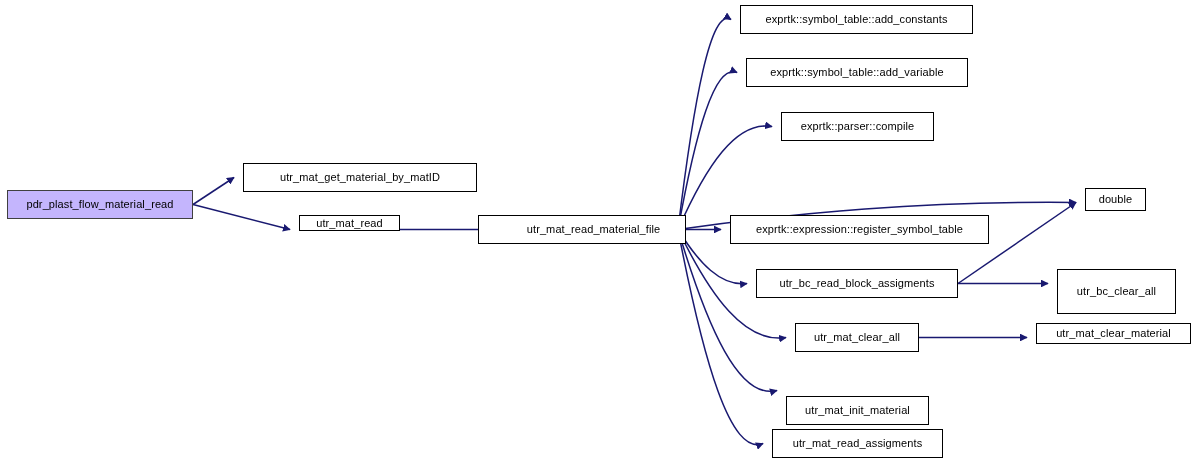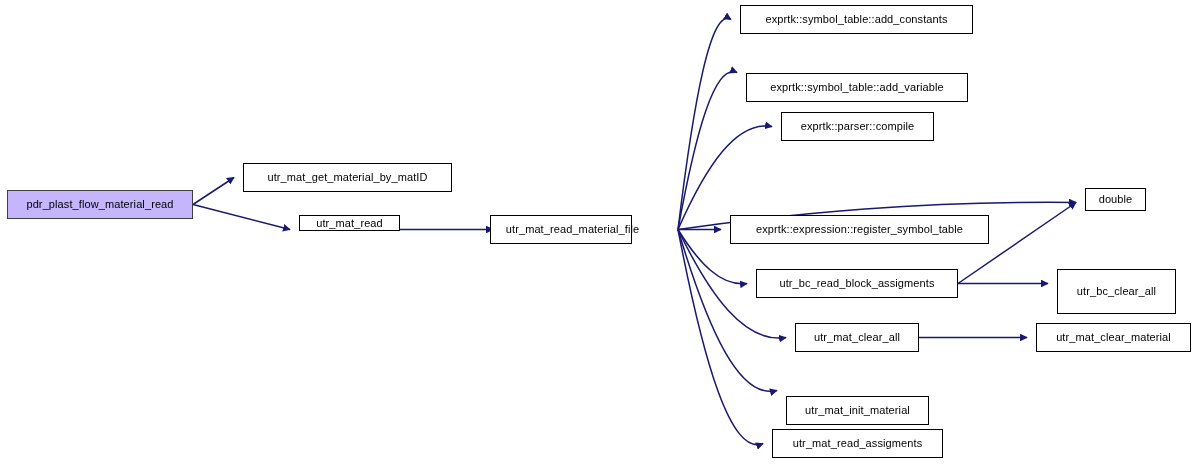--- a/index.html
+++ b/index.html
@@ -70,54 +70,54 @@
         <path d="M 958 283.5 L 1076 202.5" marker-end="url(#arrow)"></path>
         <path d="M 958 283.5 L 1048 283.5" marker-end="url(#arrow)"></path>
         <path d="M 919 337.5 L 1027 337.5" marker-end="url(#arrow)"></path>
       </g>
   </svg>
 
   <div id="node-layer">
       <div class="node highlight" style="left: 7px; top: 190px; width: 186px; height: 29px;">
         <span>pdr_plast_flow_material_read</span>
       </div>
-      <div class="node" style="left: 243px; top: 163px; width: 209px; height: 29px;">
+      <div class="node" style="left: 243px; top: 163px; width: 234px; height: 29px;">
         <span>utr_mat_get_material_by_matID</span>
       </div>
       <div class="node" style="left: 299px; top: 215px; width: 101px; height: 16px;">
         <span>utr_mat_read</span>
       </div>
-      <div class="node" style="left: 490px; top: 215px; width: 142px; height: 29px; padding-left: 23px;">
+      <div class="node" style="left: 478px; top: 215px; width: 208px; height: 29px; padding-left: 23px;">
         <span>utr_mat_read_material_file</span>
       </div>
       <div class="node" style="left: 740px; top: 5px; width: 233px; height: 29px;">
         <span>exprtk::symbol_table::add_constants</span>
       </div>
-      <div class="node" style="left: 746px; top: 73px; width: 222px; height: 29px;">
+      <div class="node" style="left: 746px; top: 58px; width: 222px; height: 29px;">
         <span>exprtk::symbol_table::add_variable</span>
       </div>
       <div class="node" style="left: 781px; top: 112px; width: 153px; height: 29px;">
         <span>exprtk::parser::compile</span>
       </div>
       <div class="node" style="left: 1085px; top: 188px; width: 61px; height: 23px;">
         <span>double</span>
       </div>
       <div class="node" style="left: 730px; top: 215px; width: 259px; height: 29px;">
         <span>exprtk::expression::register_symbol_table</span>
       </div>
       <div class="node" style="left: 756px; top: 269px; width: 202px; height: 29px;">
         <span>utr_bc_read_block_assigments</span>
       </div>
       <div class="node" style="left: 1057px; top: 269px; width: 119px; height: 45px;">
         <span>utr_bc_clear_all</span>
       </div>
       <div class="node" style="left: 795px; top: 323px; width: 124px; height: 29px;">
         <span>utr_mat_clear_all</span>
       </div>
-      <div class="node" style="left: 1036px; top: 323px; width: 155px; height: 29px;">
+      <div class="node" style="left: 1036px; top: 323px; width: 155px; height: 21px;">
         <span>utr_mat_clear_material</span>
       </div>
       <div class="node" style="left: 786px; top: 396px; width: 143px; height: 29px;">
         <span>utr_mat_init_material</span>
       </div>
       <div class="node" style="left: 772px; top: 429px; width: 171px; height: 29px;">
         <span>utr_mat_read_assigments</span>
       </div>
     </div>
 

